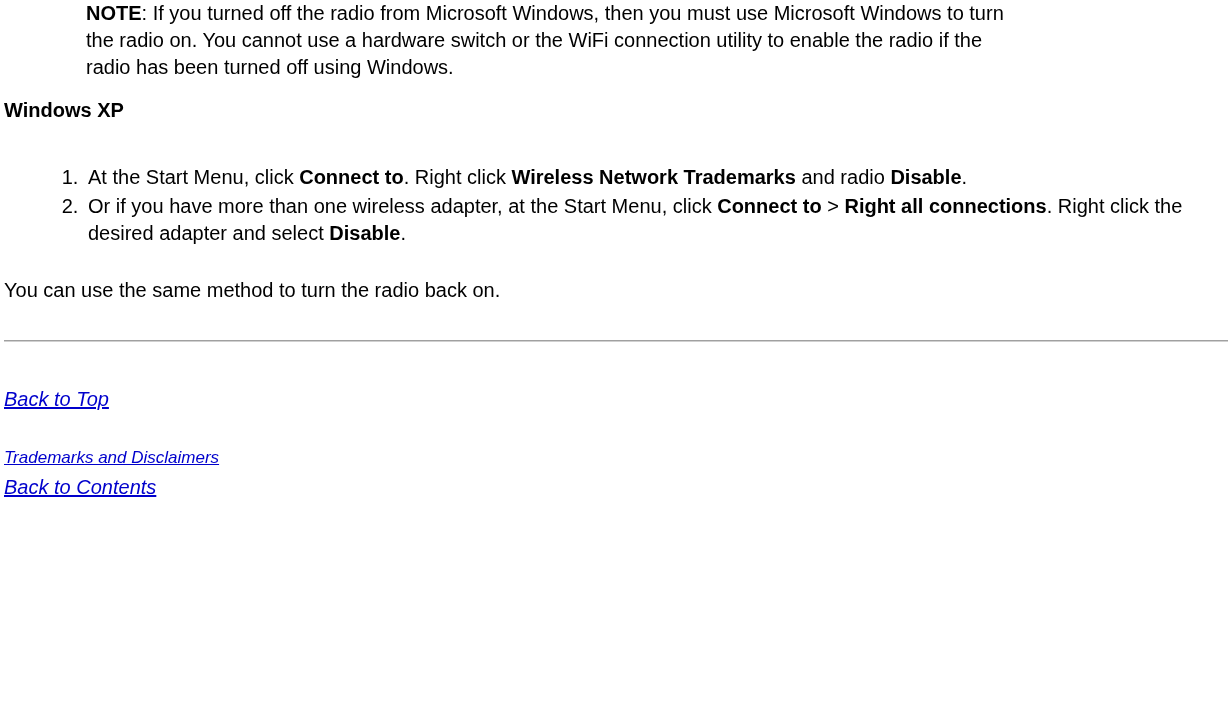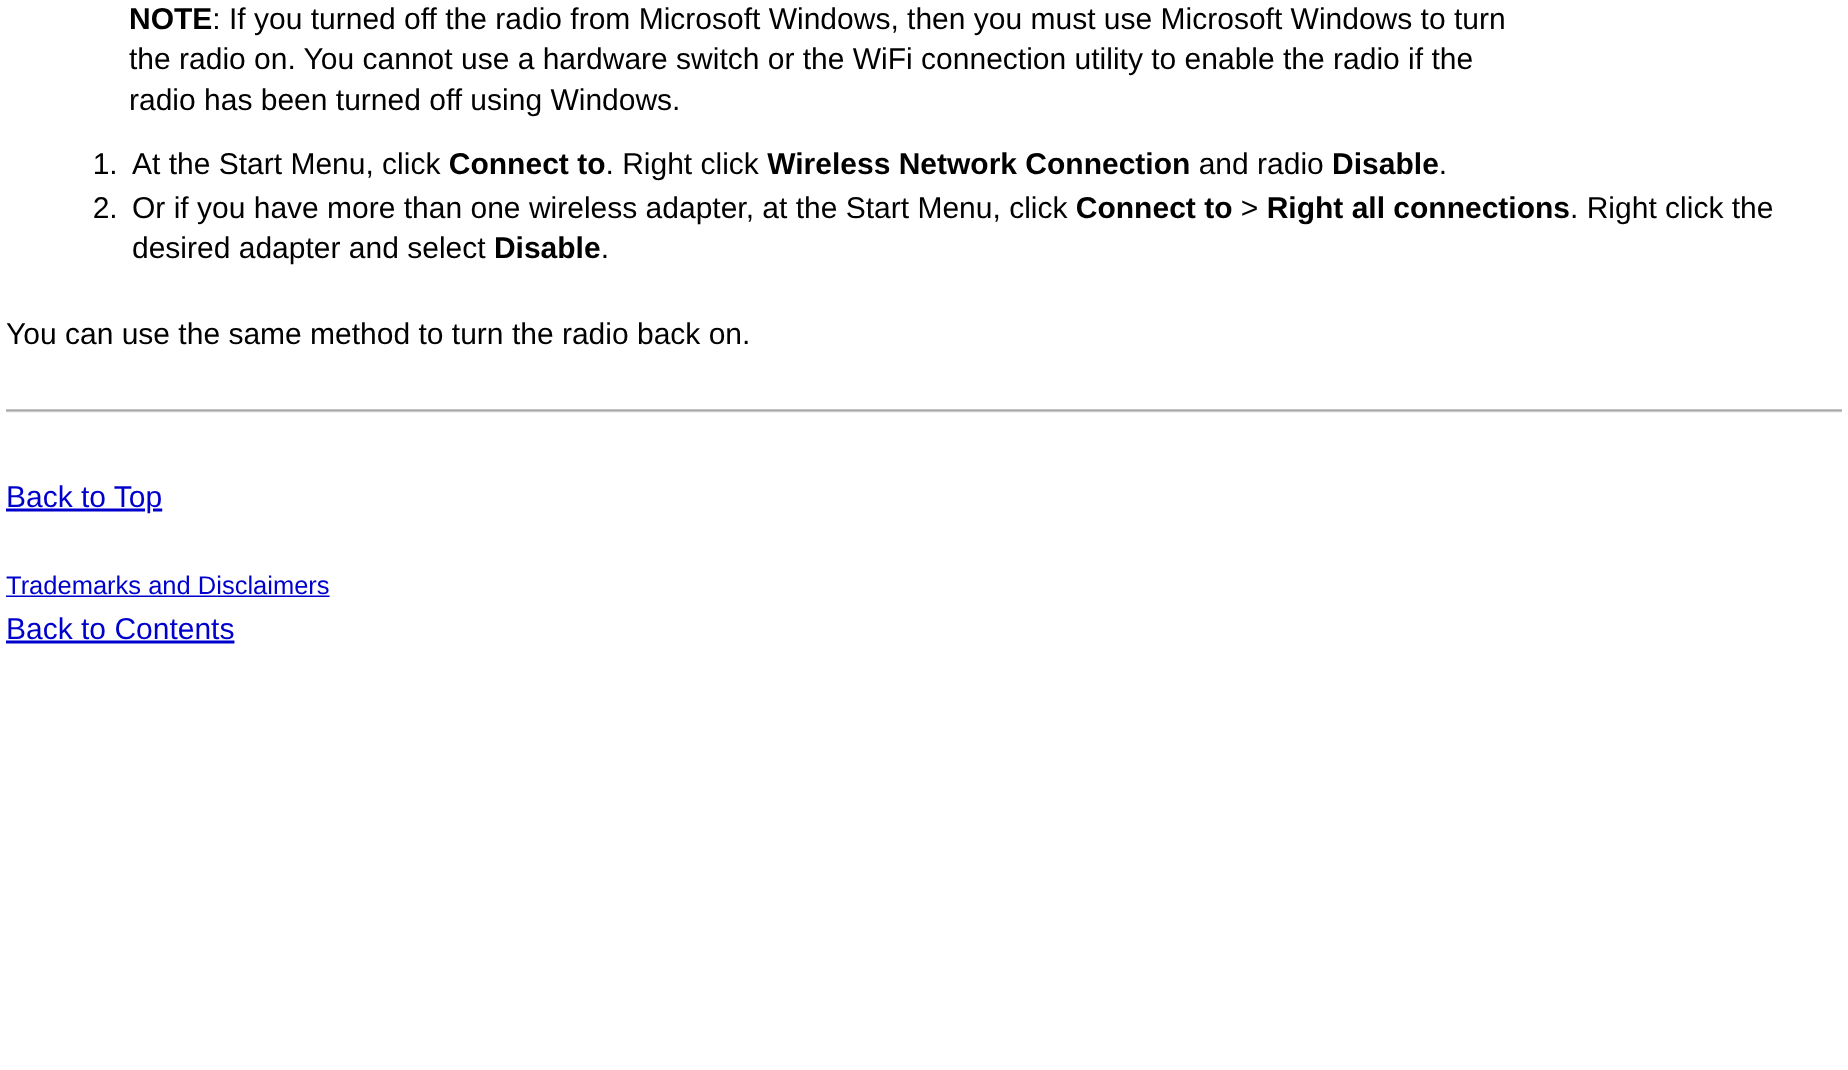--- a/index.html
+++ b/index.html
@@ -41,37 +41,39 @@
   hr.rule {
     border: none;
     height: 2px;
     background: linear-gradient(#888, #e8e8e8);
     margin: 10px 0 44px 0;
   }
   a.doclink {
     color: #0000cc;
     text-decoration: underline;
     display: inline-block;
+    font-style: italic;
   }
   .link-row { margin: 0 0 34px 0; }
   .link-row.small { font-size: 17px; margin-bottom: 4px; }
 </style>
 </head>
 <body>
 
 <div class="page">
 
   <p class="note-block">
     <span class="note-label">NOTE</span><span>: If you turned off the radio from Microsoft Windows, then you must use Microsoft Windows to turn the radio on. You cannot use a hardware switch or the WiFi connection utility to enable the radio if the radio has been turned off using Windows.</span>
   </p>
 
+  <p class="section-heading">Windows XP</p>
 
   <ol class="steps">
     <li>
-      <span>At the Start Menu, click </span><span class="bold">Connect to</span><span>. Right click </span><span class="bold">Wireless Network Connection</span><span> and radio </span><span class="bold">Disable</span><span>.</span>
+      <span>At the Start Menu, click </span><span class="bold">Connect to</span><span>. Right click </span><span class="bold">Wireless Network Trademarks</span><span> and radio </span><span class="bold">Disable</span><span>.</span>
     </li>
     <li>
       <span>Or if you have more than one wireless adapter, at the Start Menu, click </span><span class="bold">Connect to</span><span> &gt; </span><span class="bold">Right all connections</span><span>. Right click the desired adapter and select </span><span class="bold">Disable</span><span>.</span>
     </li>
   </ol>
 
   <p class="para">You can use the same method to turn the radio back on.</p>
 
   <hr class="rule">
 

